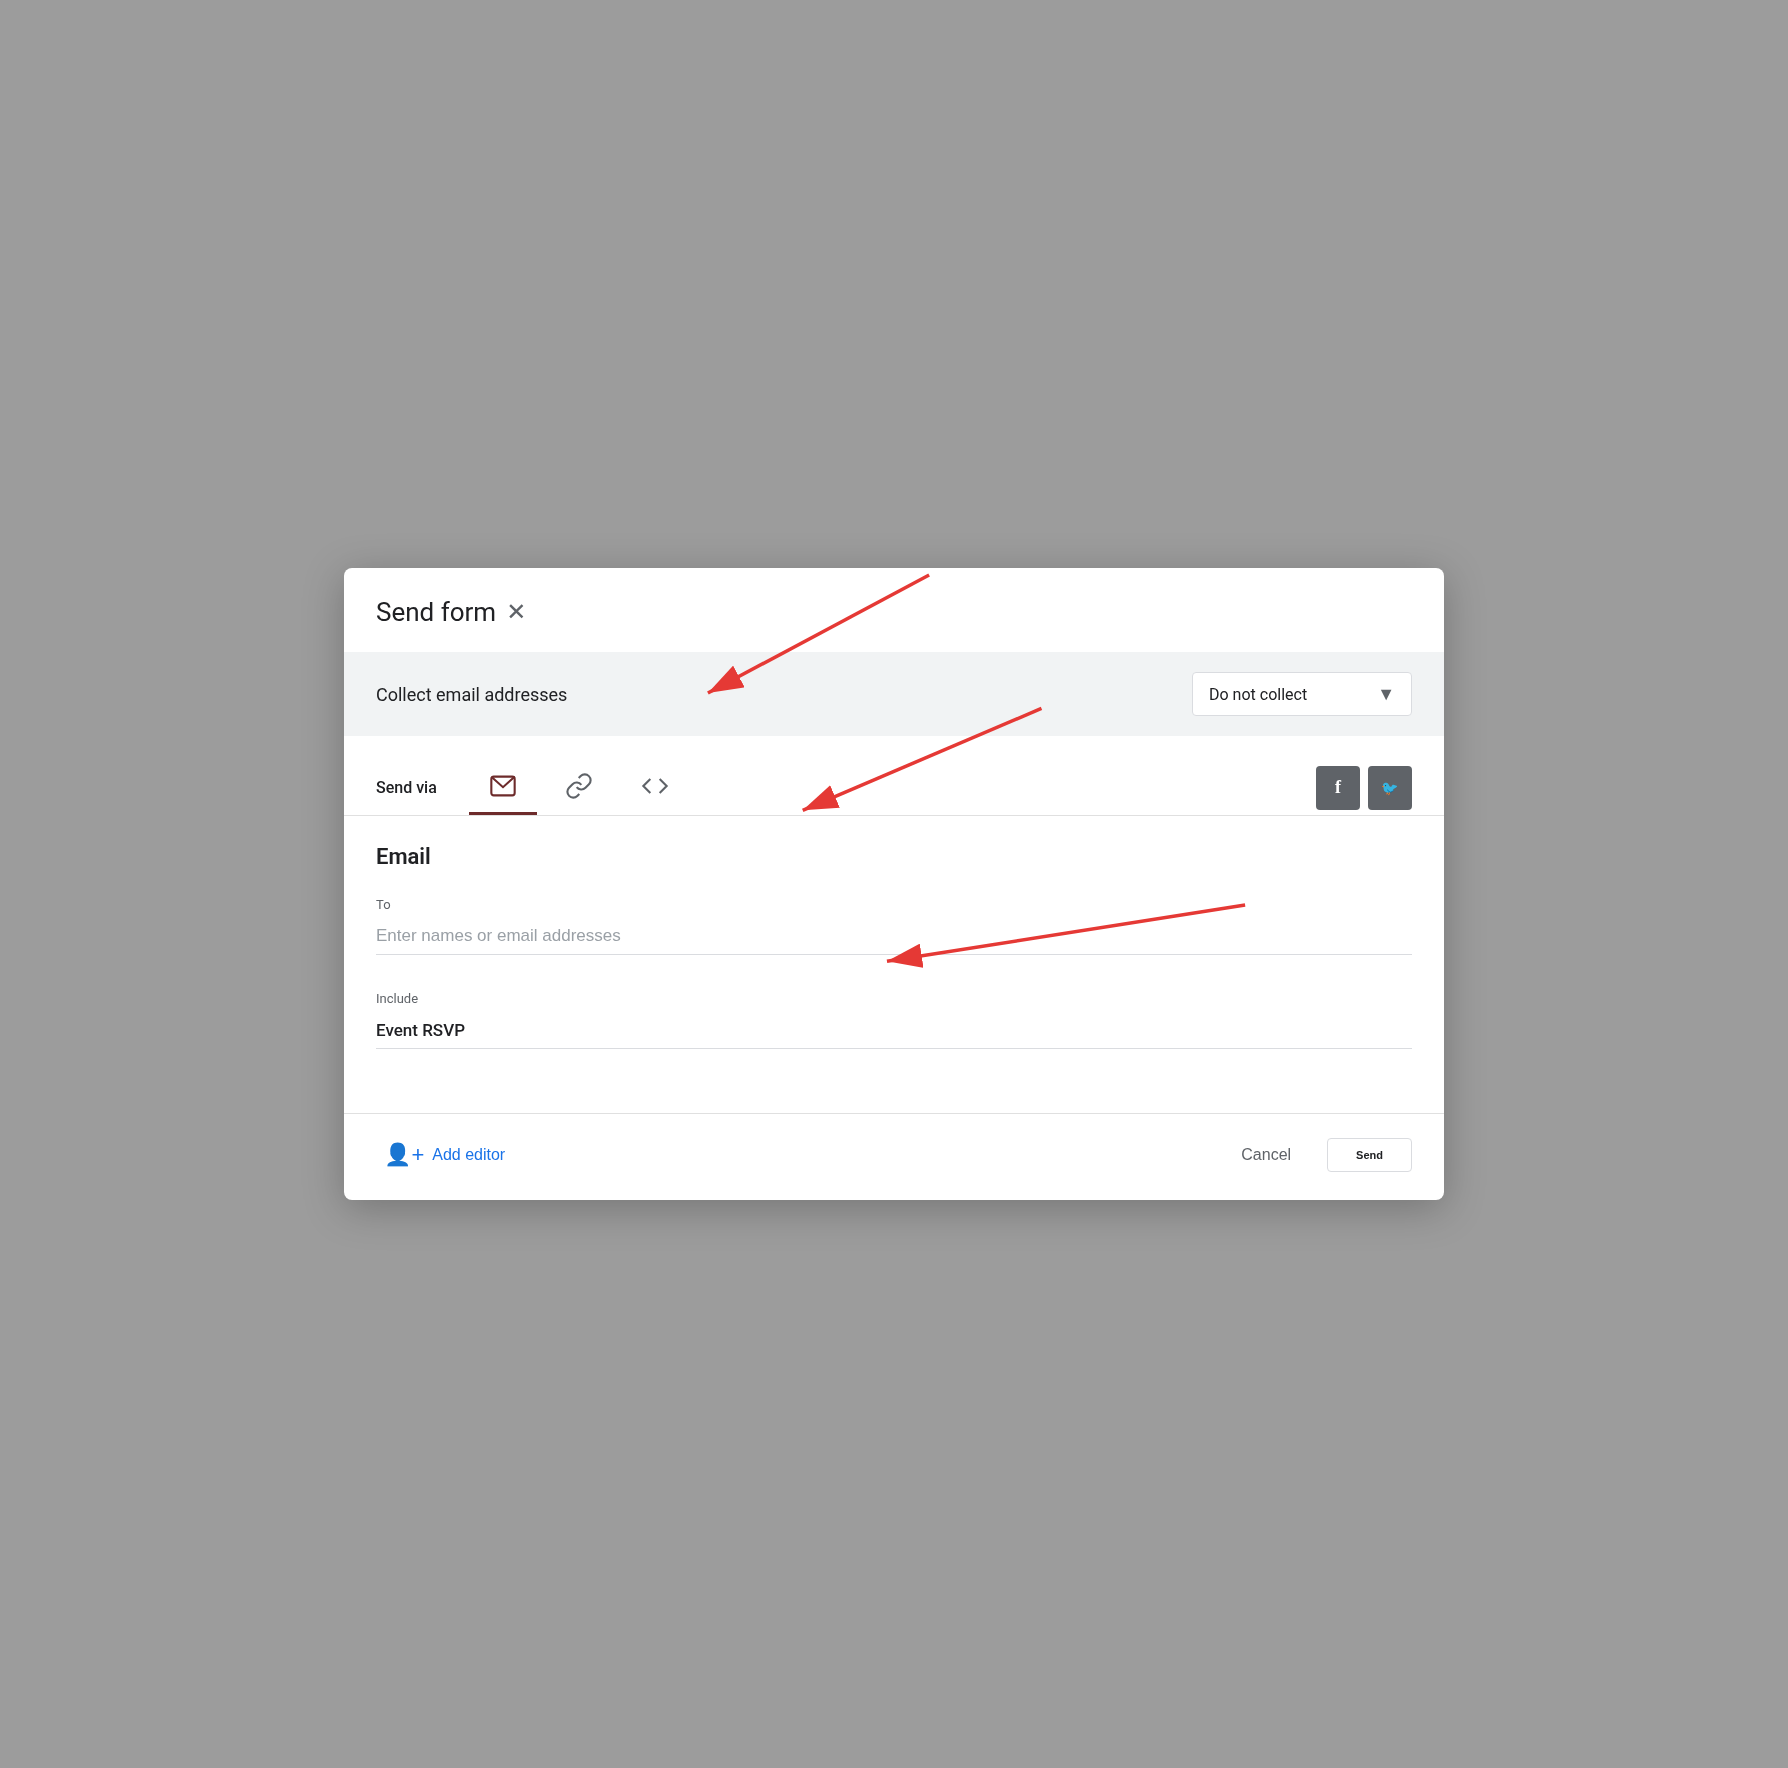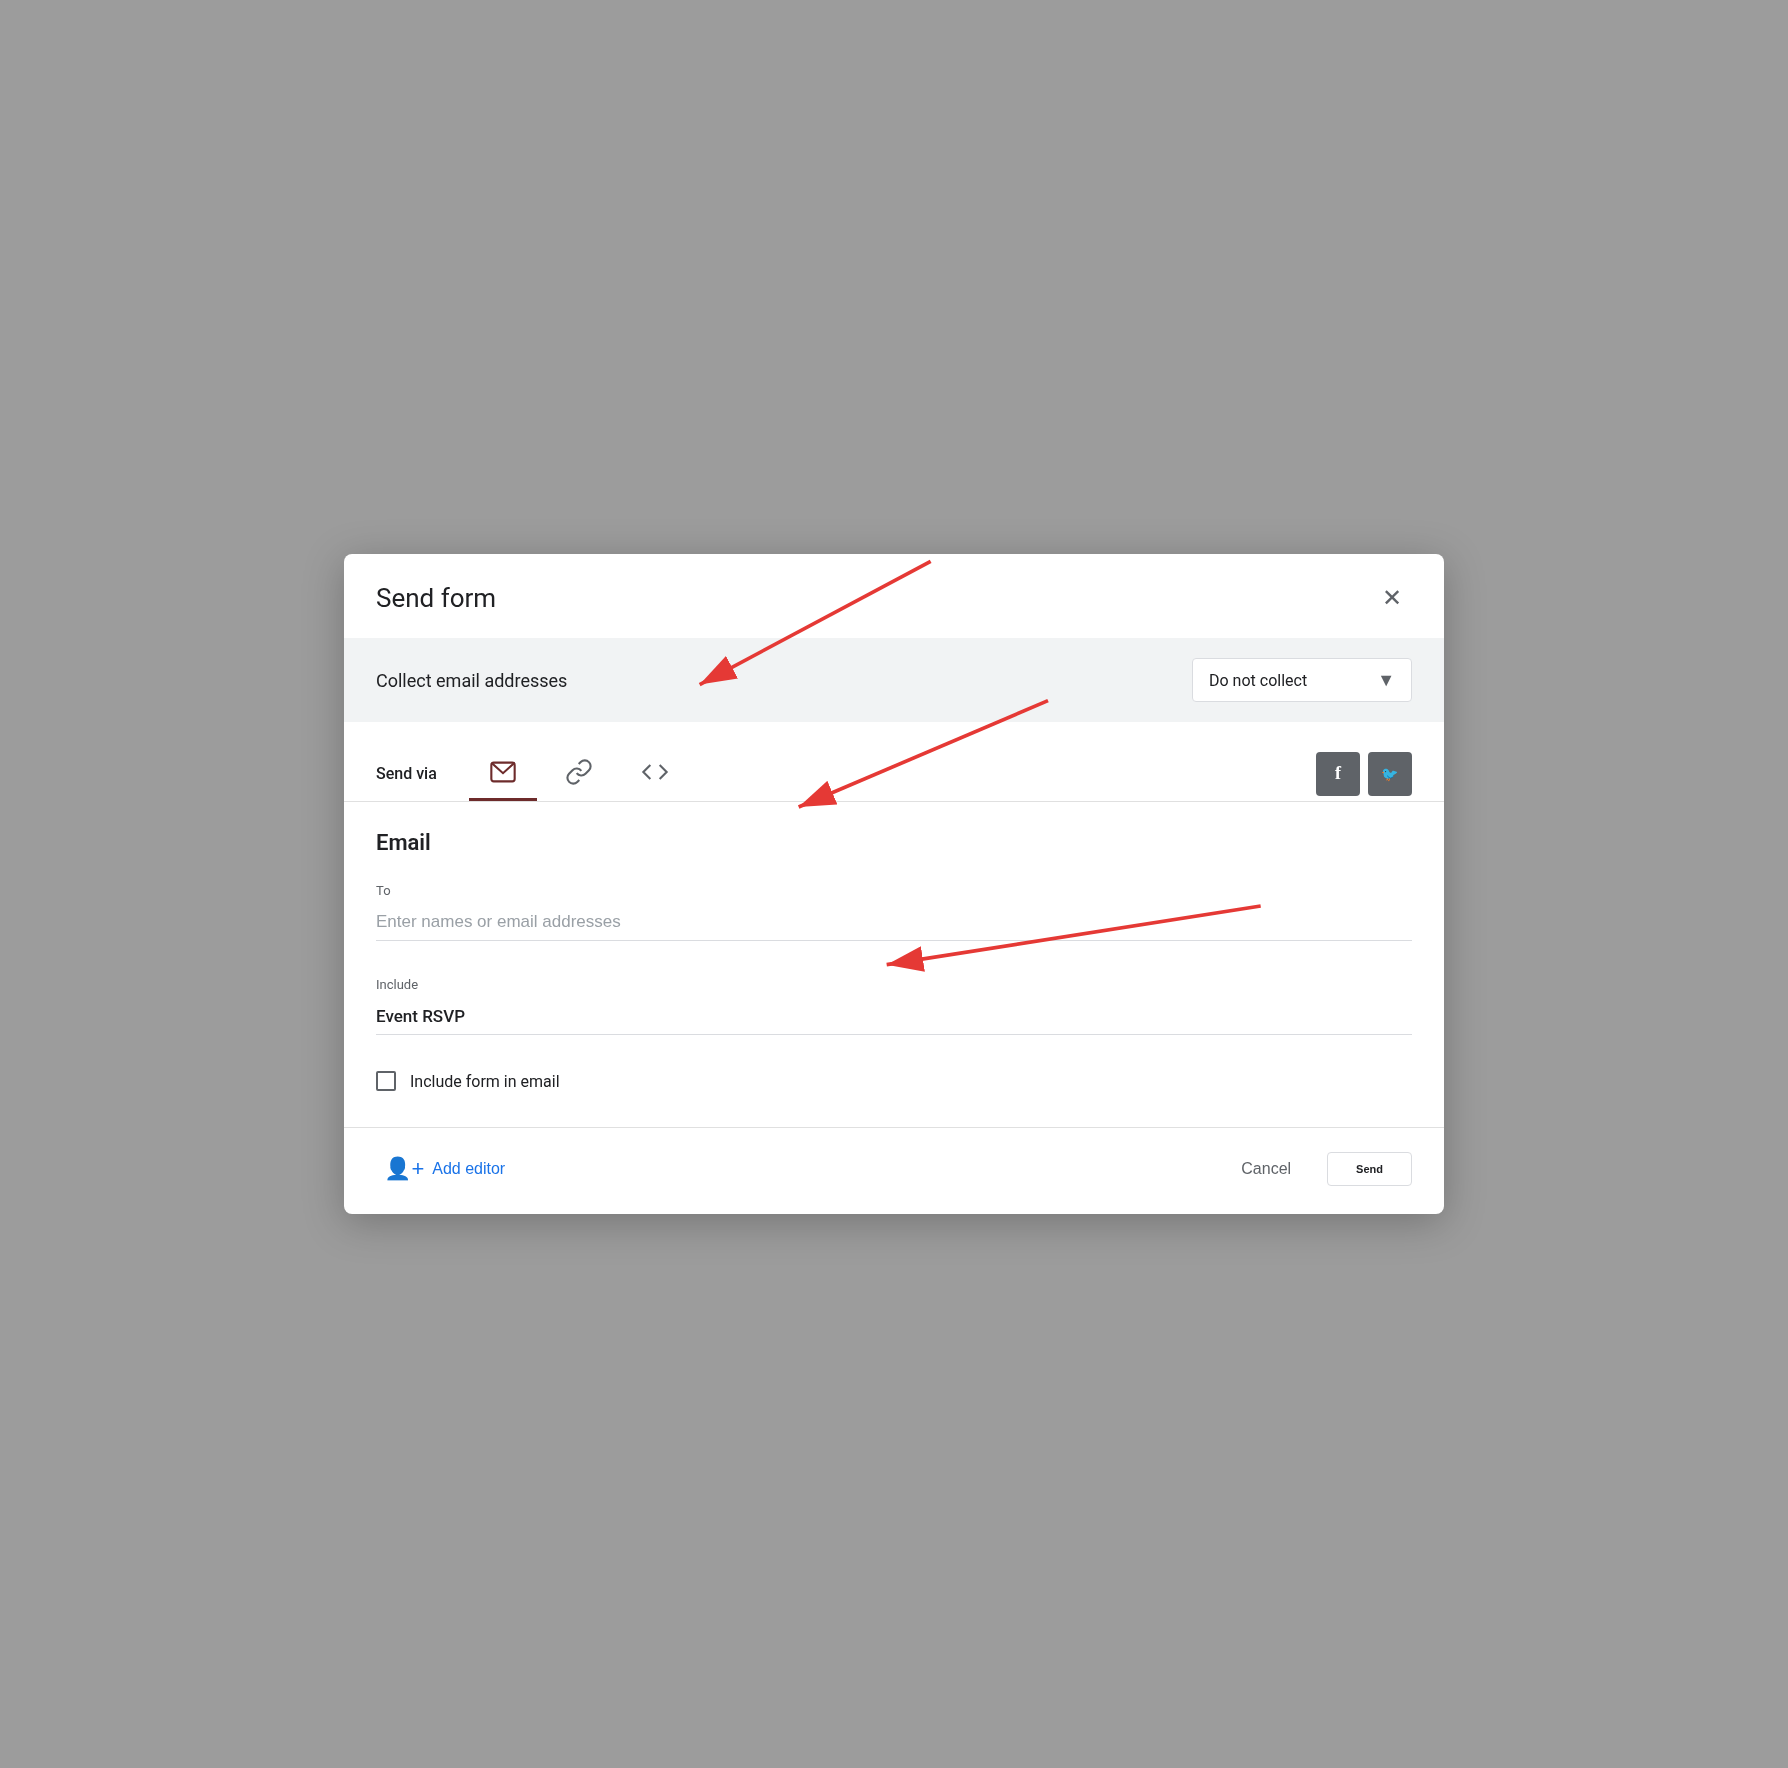--- a/index.html
+++ b/index.html
@@ -42,21 +42,20 @@
       top: 0;
       left: 0;
       width: 100%;
       height: 100%;
       pointer-events: none;
       z-index: 100;
     }
 
     .dialog-header {
       display: flex;
-      justify-content: space-between;
       align-items: center;
       padding: 24px 32px 20px 32px;
       border-bottom: none;
     }
 
     .dialog-title {
       font-size: 26px;
       font-weight: 400;
       color: #202124;
     }
@@ -389,24 +388,20 @@
         <label class="form-field-label">To</label>
         <input class="form-field-input" type="text" placeholder="Enter names or email addresses" style="">
       </div>
 
       <div class="form-field">
         <label class="form-field-label">Include</label>
         <div class="form-field-value">Event RSVP</div>
       </div>
 
 
-      <div class="include-form-row">
-        <div class="checkbox"></div>
-        <span class="include-form-label">Include form in email</span>
-      </div>
     </div>
 
     <div class="dialog-footer">
       <button class="add-editor-btn">
         <span class="add-editor-icon">👤+</span>
         <span>Add editor</span>
       </button>
       <div class="footer-right">
         <button class="cancel-btn">Cancel</button>
         <button class="send-btn">Send</button>

